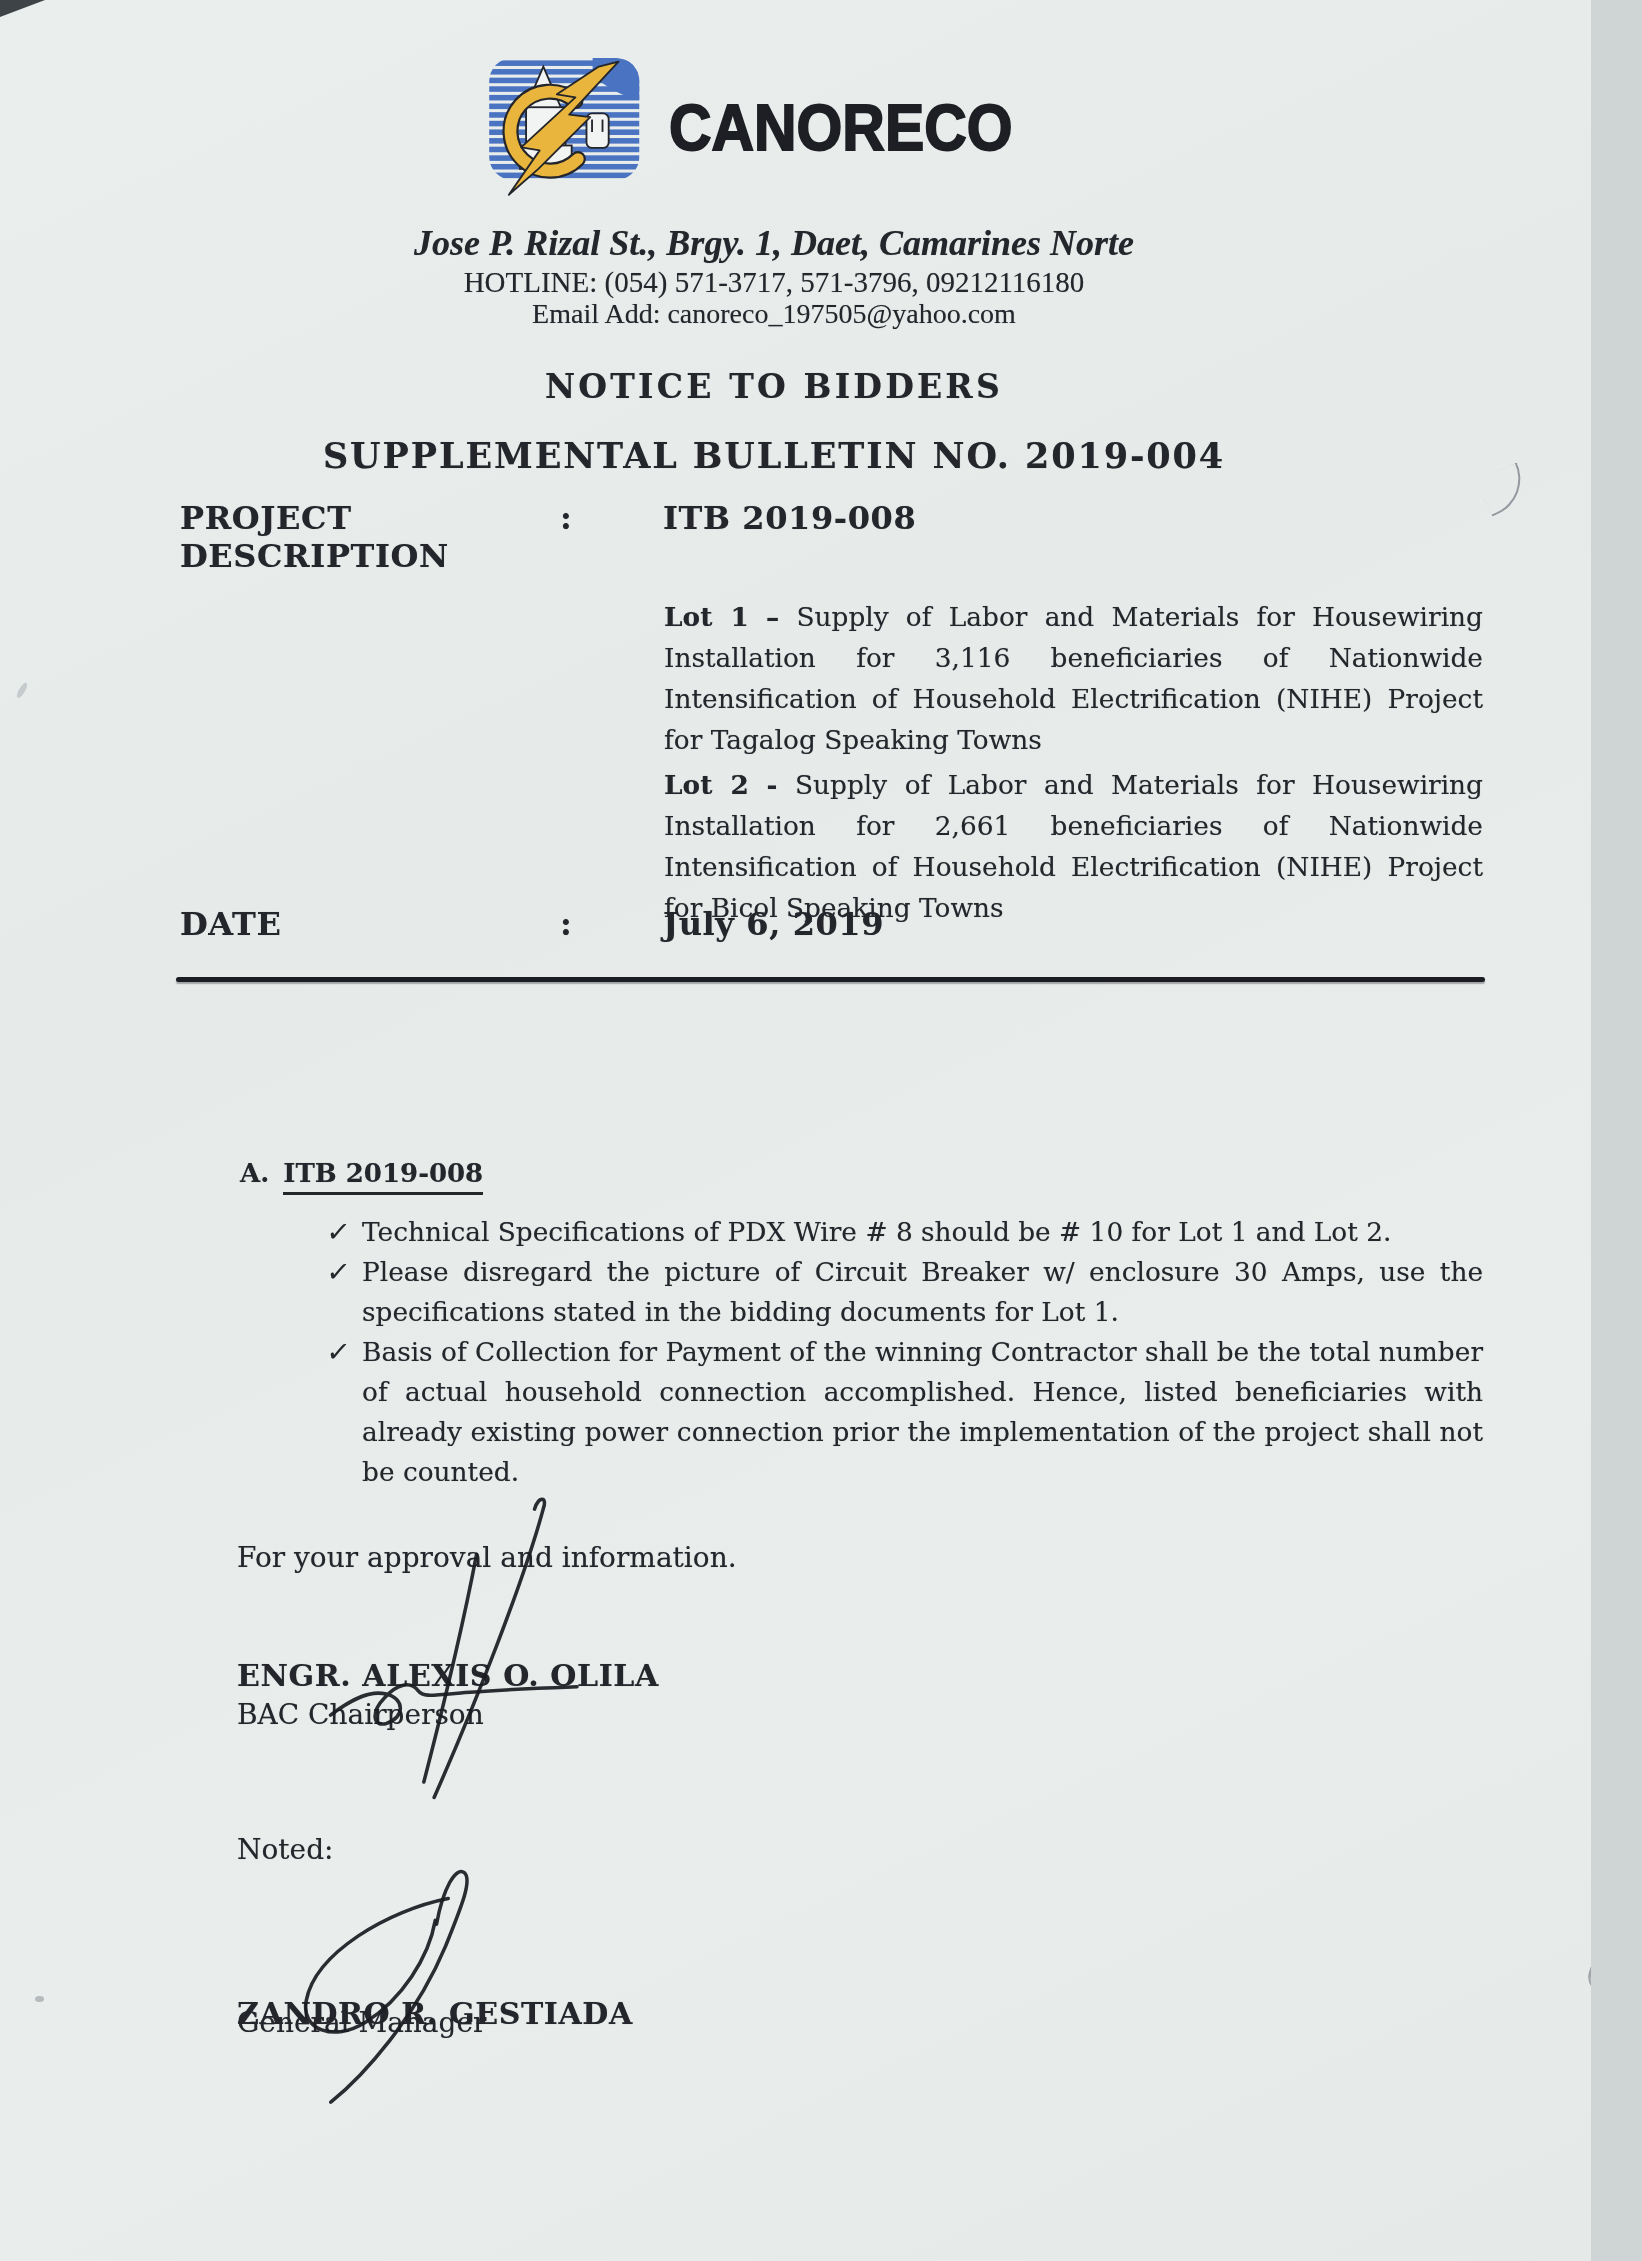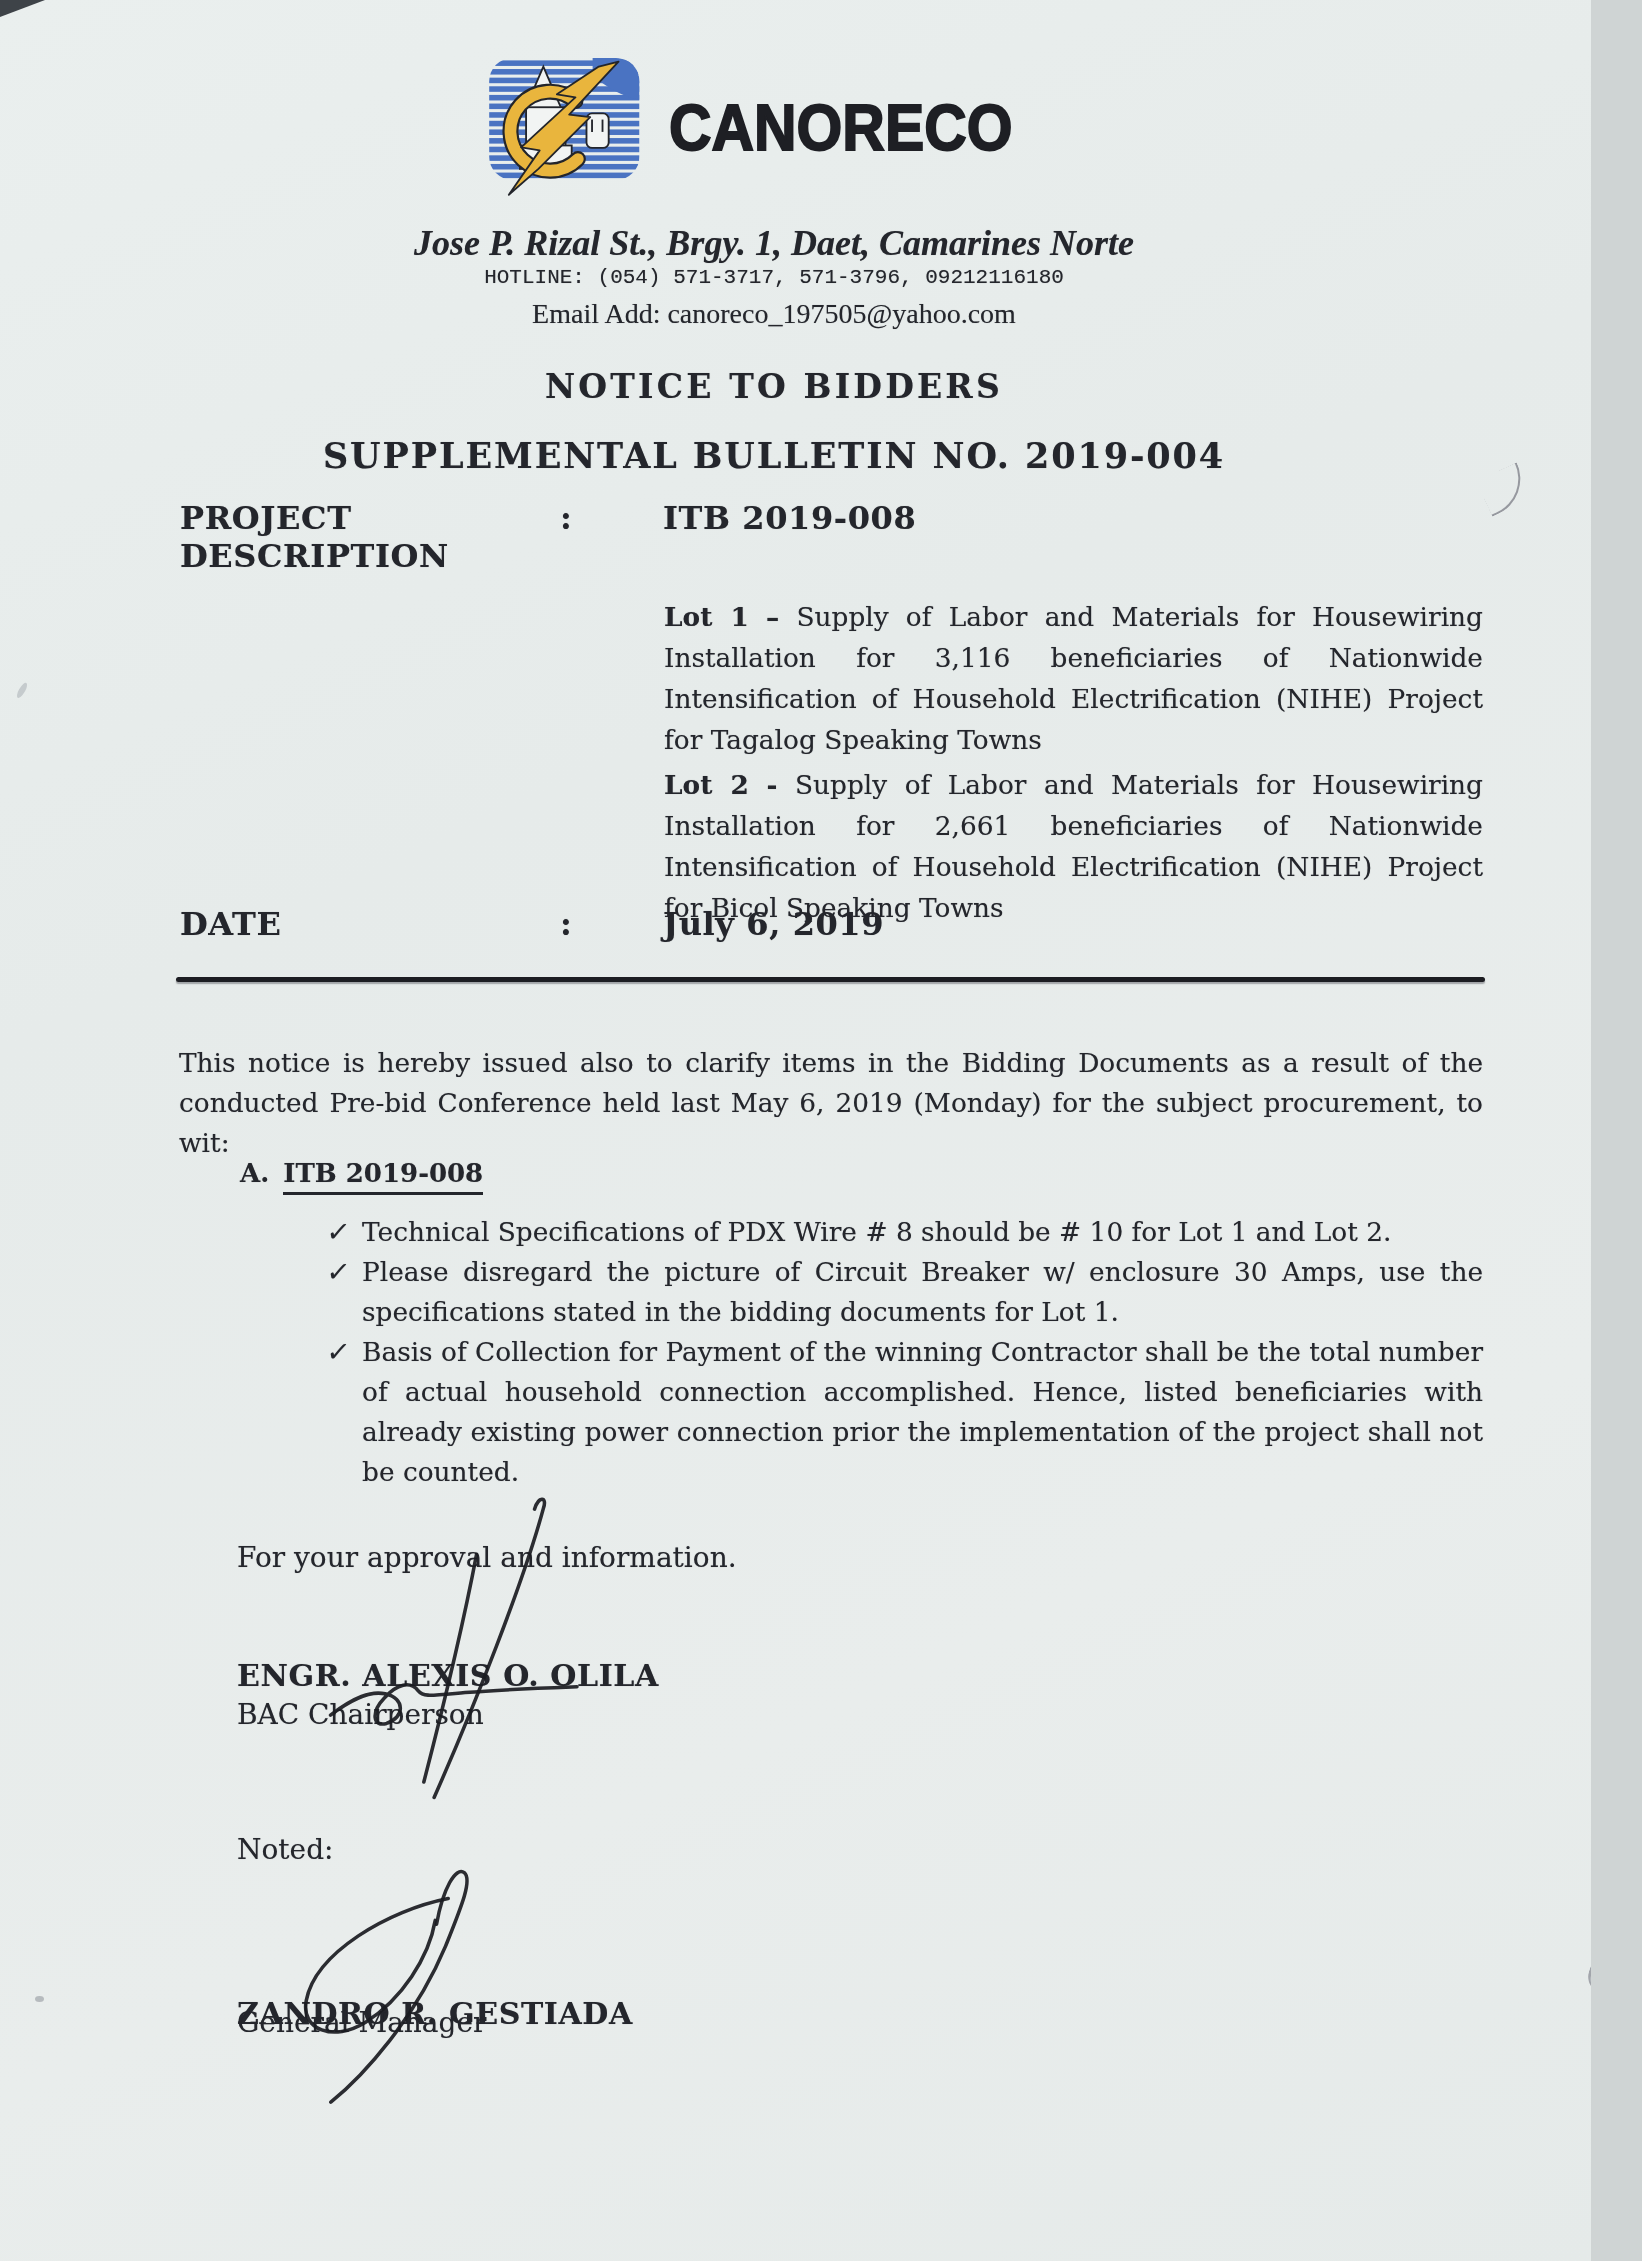--- a/index.html
+++ b/index.html
@@ -20,21 +20,21 @@
   .wordmark{
     left:669px;top:91px;
     font-family:"Liberation Sans", sans-serif;
     font-weight:bold;font-size:64px;letter-spacing:0px;
     color:#1e1f24;-webkit-text-stroke:1.9px #1e1f24;
     transform:scaleX(.92);transform-origin:left top;
   }
   .head-center{left:0;right:43px;text-align:center;}
   .org-name{top:197px;font-size:32px;font-weight:bold;font-family:"Liberation Serif", serif;letter-spacing:0.6px;}
   .address{top:222px;font-size:36px;font-weight:bold;font-style:italic;font-family:"Liberation Serif", serif;}
-  .hotline{top:266px;font-size:21px;font-family:Liberation Mono, monospace;}
+  .hotline{top:266px;font-size:29px;font-family:Liberation Serif, serif;}
   .email{top:298px;font-size:28px;font-family:"Liberation Serif", serif;}
 
   .notice-title{top:367px;font-size:33px;font-weight:bold;letter-spacing:3.2px;}
   .bulletin-title{top:435px;font-size:35px;font-weight:bold;letter-spacing:1.9px;}
 
   
   .field-row{left:180px;width:1304px;display:grid;grid-template-columns:380px 103px 1fr;}
   .project-row{top:499px;}
   .date-row{top:905px;}
   .field-label,.field-colon,.field-value{font-size:32px;font-weight:bold;letter-spacing:0.6px;}
@@ -155,21 +155,20 @@
   </p>
 
   <div class="abs field-row date-row">
     <span class="field-label txt">DATE</span>
     <span class="field-colon txt">:</span>
     <span class="field-value txt">July 6, 2019</span>
   </div>
 
   <div class="abs divider"></div>
 
-  <p class="abs intro txt">This notice is hereby issued also to clarify items in the Bidding Documents as a result of the conducted Pre-bid Conference held last May 6, 2019 (Monday) for the subject procurement, to wit:</p>
 
   <div class="abs section-heading txt">
     <span class="section-letter">A.</span><span class="section-title">ITB 2019-008</span>
   </div>
 
   <ul class="abs bullet-list">
     <li class="bullet-item txt">
       <span class="check-icon">✓</span>
       <span>Technical Specifications of PDX Wire # 8 should be # 10 for Lot 1 and Lot 2.</span>
     </li>

